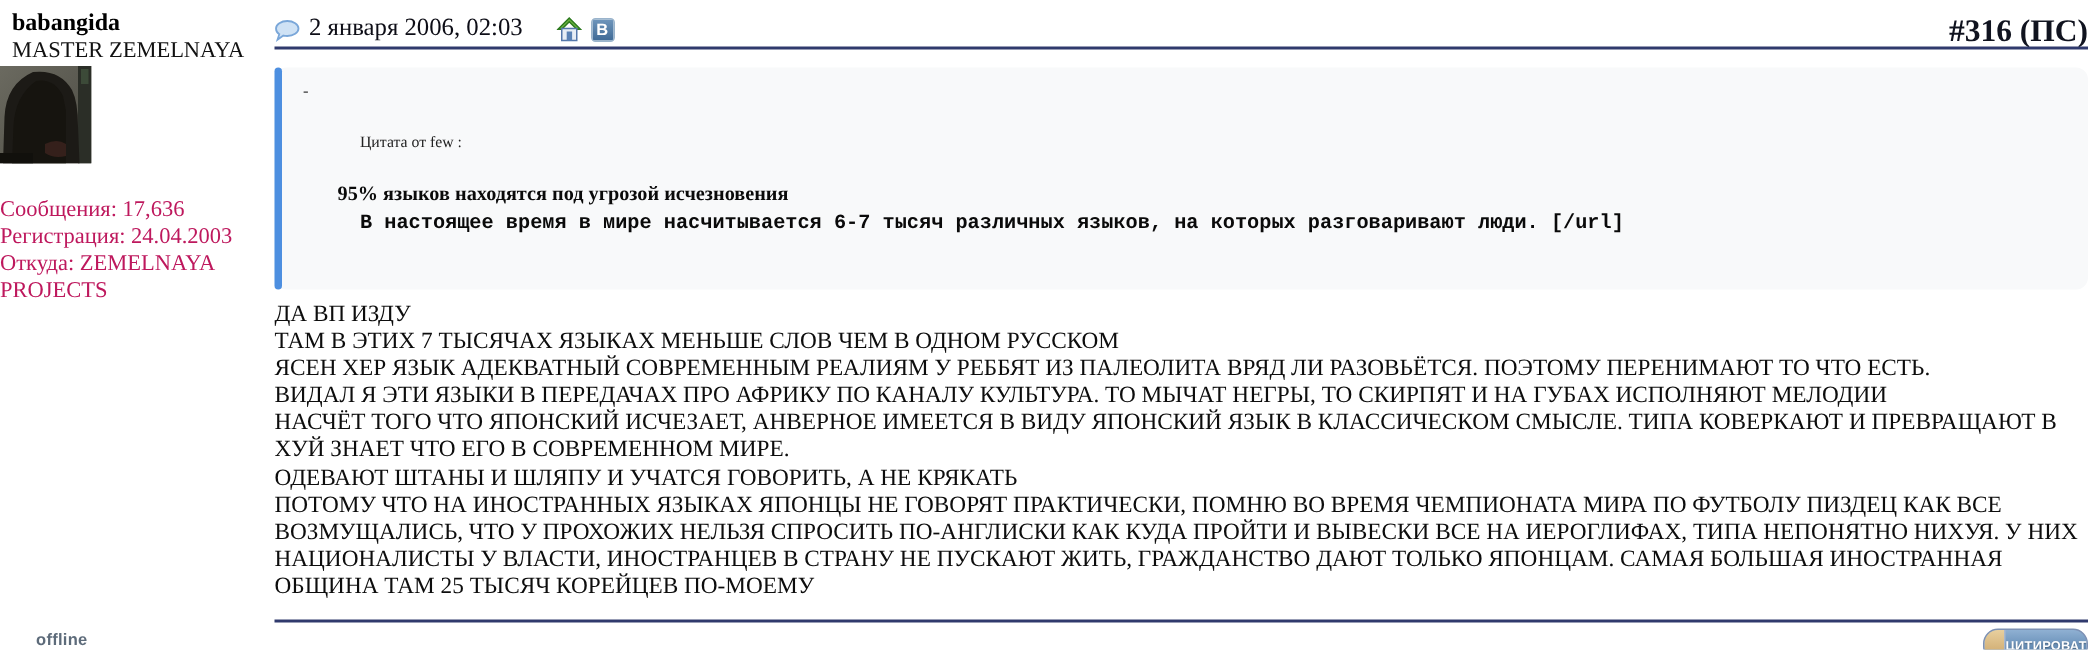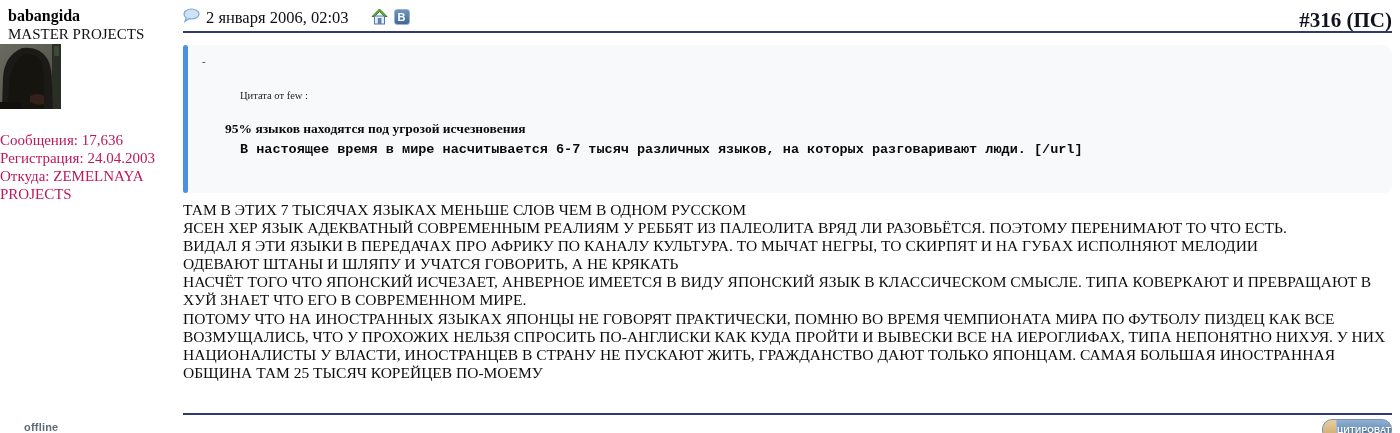--- a/index.html
+++ b/index.html
@@ -12,21 +12,21 @@
   
   .user-col{position:absolute;left:8px;top:6px;width:172px;}
   .user-name{font-weight:bold;font-size:16px;line-height:19px;color:#000;}
   .user-title{font-size:15px;line-height:18px;color:#111;}
   .avatar{position:absolute;left:0;top:44px;width:61px;height:65px;display:block;}
   .user-info{position:absolute;left:0;top:131px;width:172px;font-size:15px;line-height:18px;color:#be185d;}
   .status{position:absolute;left:24px;top:421px;font-family:"Liberation Sans",sans-serif;
     font-weight:bold;font-size:11px;color:#5d6b7a;letter-spacing:0.2px;}
   
   .post-header{position:absolute;left:183px;top:8px;width:1209px;height:24px;}
-  .hdr-left{position:absolute;left:0;top:0;display:flex;align-items:flex-start;gap:6px;}
+  .hdr-left{position:absolute;left:0;top:0;display:flex;align-items:flex-end;gap:6px;}
   .hdr-date{font-size:16.5px;color:#0d0d16;}
   .hdr-icons{display:flex;align-items:center;gap:6px;margin-left:16px;}
   .b-badge{width:16px;height:16px;border-radius:3px;border:1px solid #9ab4cc;
     background:linear-gradient(#6e95bb,#3f6a96);color:#fff;
     font-family:"Liberation Sans",sans-serif;font-weight:bold;font-size:11px;
     display:flex;align-items:center;justify-content:center;box-sizing:border-box;}
   .post-number{position:absolute;right:0;top:0;font-weight:bold;font-size:21px;color:#10131f;}
   .hdr-rule{position:absolute;left:183px;top:31px;width:1209px;height:0;
     border-top:2px solid #303a6d;}
   
@@ -54,21 +54,21 @@
   .quote-button .lbl{flex:1;text-align:center;font-family:"Liberation Sans",sans-serif;
     font-weight:bold;font-size:8.5px;color:#ffffff;letter-spacing:0.2px;
     text-shadow:0 1px 1px rgba(0,0,0,0.35);}
   .icon{display:inline-block;line-height:0;}
 </style>
 </head>
 <body>
 
 <div class="user-col">
   <div class="user-name">babangida</div>
-  <div class="user-title">MASTER PROJECTS</div>
+  <div class="user-title">MASTER ZEMELNAYA</div>
 </div>
 
 <span class="avatar icon">
   <svg width="61" height="65" viewBox="0 0 61 65" xmlns="http://www.w3.org/2000/svg">
     <defs>
       <linearGradient id="avbg" x1="0" y1="0" x2="1" y2="1">
         <stop offset="0" stop-color="#6b6a60"></stop>
         <stop offset="1" stop-color="#4c4b43"></stop>
       </linearGradient>
     </defs>
@@ -115,25 +115,26 @@
 
 <div class="quote-block">
   <div class="quote-bar"></div>
   <div class="quote-dash">-</div>
   <div class="quote-attr">Цитата от few :</div>
   <div class="quote-line1">95% языков находятся под угрозой исчезновения</div>
   <div class="quote-line2">В настоящее время в мире насчитывается 6-7 тысяч различных языков, на которых разговаривают люди. [/url]</div>
 </div>
 
 <div class="post-body">
+  <div>ДА ВП ИЗДУ</div>
   <div>ТАМ В ЭТИХ 7 ТЫСЯЧАХ ЯЗЫКАХ МЕНЬШЕ СЛОВ ЧЕМ В ОДНОМ РУССКОМ</div>
   <div>ЯСЕН ХЕР ЯЗЫК АДЕКВАТНЫЙ СОВРЕМЕННЫМ РЕАЛИЯМ У РЕББЯТ ИЗ ПАЛЕОЛИТА ВРЯД ЛИ РАЗОВЬЁТСЯ. ПОЭТОМУ ПЕРЕНИМАЮТ ТО ЧТО ЕСТЬ.</div>
   <div>ВИДАЛ Я ЭТИ ЯЗЫКИ В ПЕРЕДАЧАХ ПРО АФРИКУ ПО КАНАЛУ КУЛЬТУРА. ТО МЫЧАТ НЕГРЫ, ТО СКИРПЯТ И НА ГУБАХ ИСПОЛНЯЮТ МЕЛОДИИ</div>
+  <div>НАСЧЁТ ТОГО ЧТО ЯПОНСКИЙ ИСЧЕЗАЕТ, АНВЕРНОЕ ИМЕЕТСЯ В ВИДУ ЯПОНСКИЙ ЯЗЫК В КЛАССИЧЕСКОМ СМЫСЛЕ. ТИПА КОВЕРКАЮТ И ПРЕВРАЩАЮТ В ХУЙ ЗНАЕТ ЧТО ЕГО В СОВРЕМЕННОМ МИРЕ.</div>
   <div>ОДЕВАЮТ ШТАНЫ И ШЛЯПУ И УЧАТСЯ ГОВОРИТЬ, А НЕ КРЯКАТЬ</div>
-  <div>НАСЧЁТ ТОГО ЧТО ЯПОНСКИЙ ИСЧЕЗАЕТ, АНВЕРНОЕ ИМЕЕТСЯ В ВИДУ ЯПОНСКИЙ ЯЗЫК В КЛАССИЧЕСКОМ СМЫСЛЕ. ТИПА КОВЕРКАЮТ И ПРЕВРАЩАЮТ В ХУЙ ЗНАЕТ ЧТО ЕГО В СОВРЕМЕННОМ МИРЕ.</div>
   <div>ПОТОМУ ЧТО НА ИНОСТРАННЫХ ЯЗЫКАХ ЯПОНЦЫ НЕ ГОВОРЯТ ПРАКТИЧЕСКИ, ПОМНЮ ВО ВРЕМЯ ЧЕМПИОНАТА МИРА ПО ФУТБОЛУ ПИЗДЕЦ КАК ВСЕ ВОЗМУЩАЛИСЬ, ЧТО У ПРОХОЖИХ НЕЛЬЗЯ СПРОСИТЬ ПО-АНГЛИСКИ КАК КУДА ПРОЙТИ И ВЫВЕСКИ ВСЕ НА ИЕРОГЛИФАХ, ТИПА НЕПОНЯТНО НИХУЯ. У НИХ НАЦИОНАЛИСТЫ У ВЛАСТИ, ИНОСТРАНЦЕВ В СТРАНУ НЕ ПУСКАЮТ ЖИТЬ, ГРАЖДАНСТВО ДАЮТ ТОЛЬКО ЯПОНЦАМ. САМАЯ БОЛЬШАЯ ИНОСТРАННАЯ ОБЩИНА ТАМ 25 ТЫСЯЧ КОРЕЙЦЕВ ПО-МОЕМУ</div>
 </div>
 
 <div class="footer-rule"></div>
 <button class="quote-button">
   <span class="cap"></span>
   <span class="lbl">ЦИТИРОВАТЬ</span>
 </button>
 
 </body></html>

